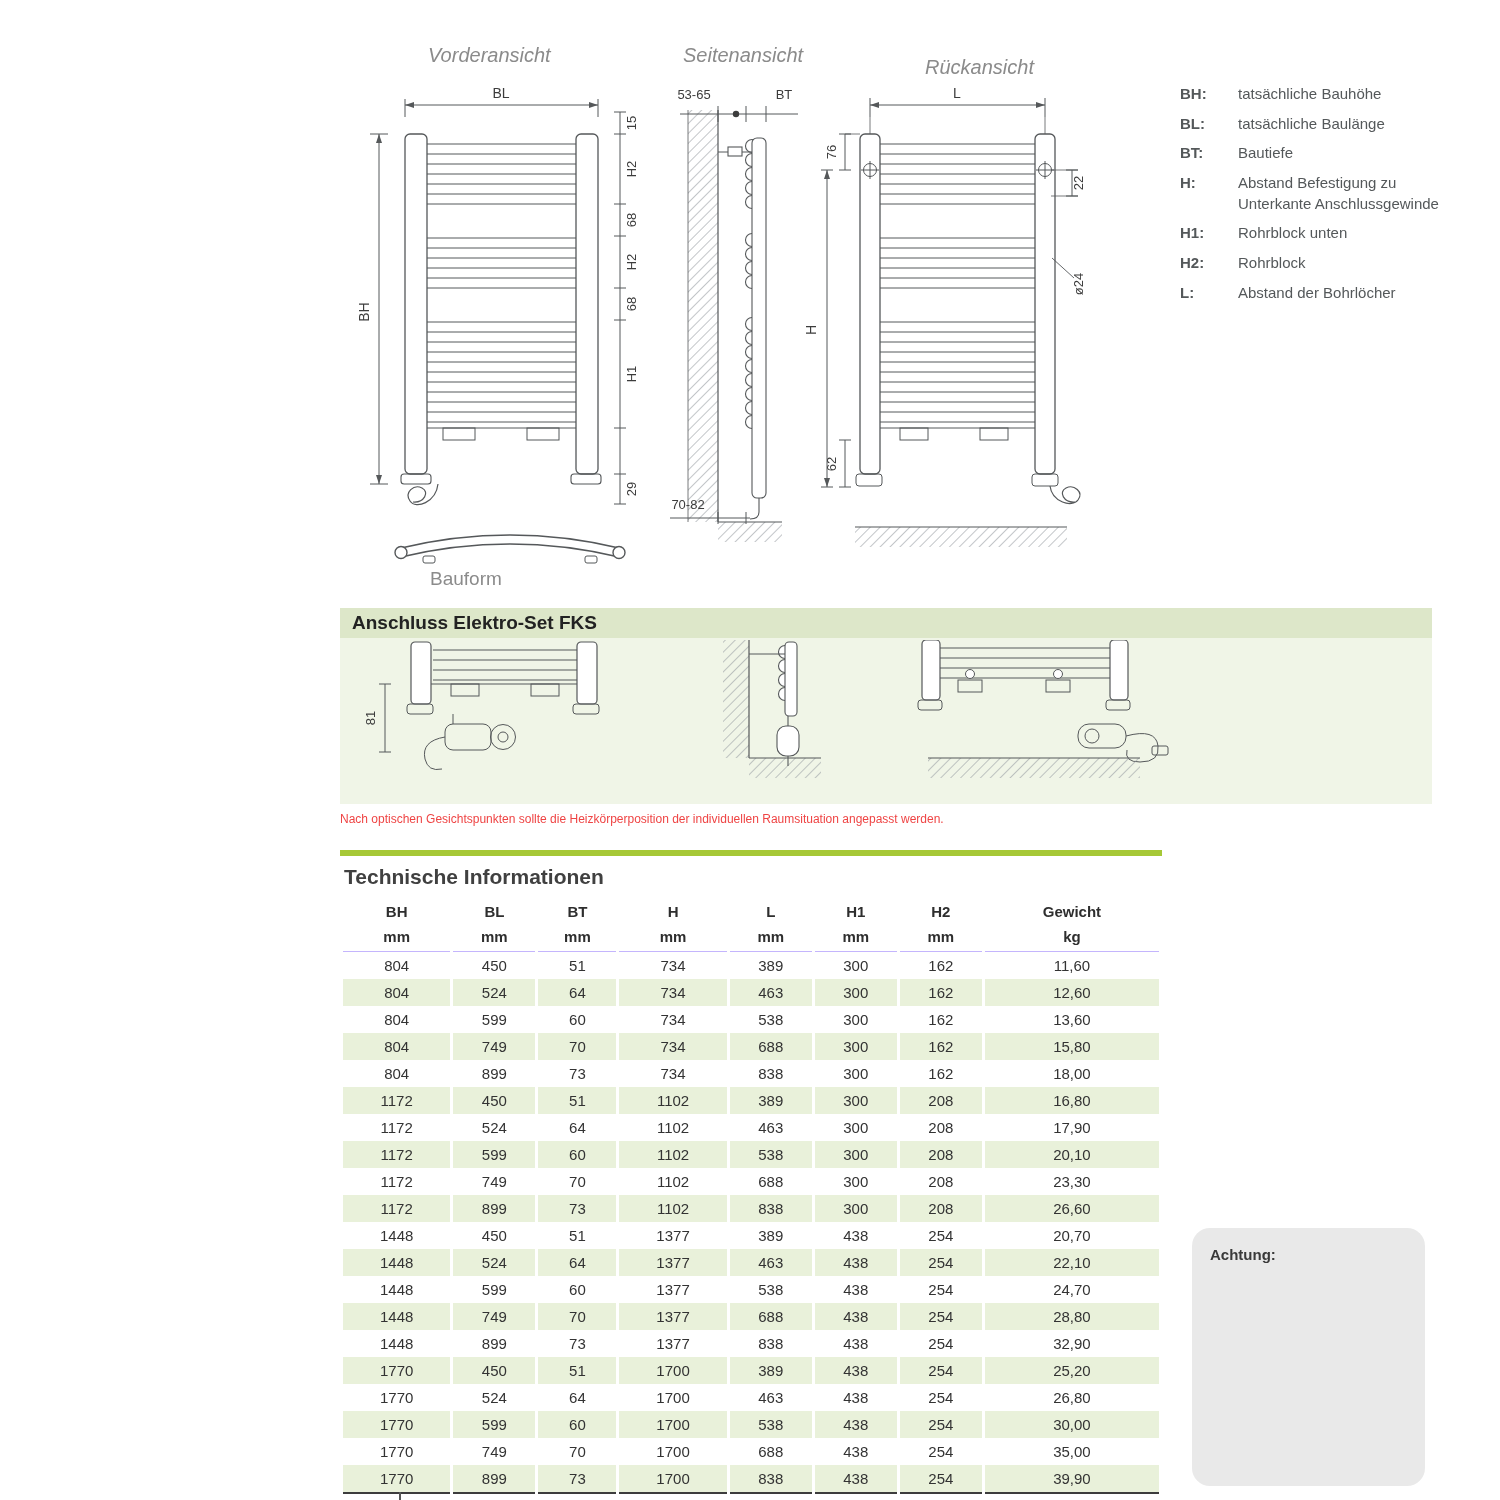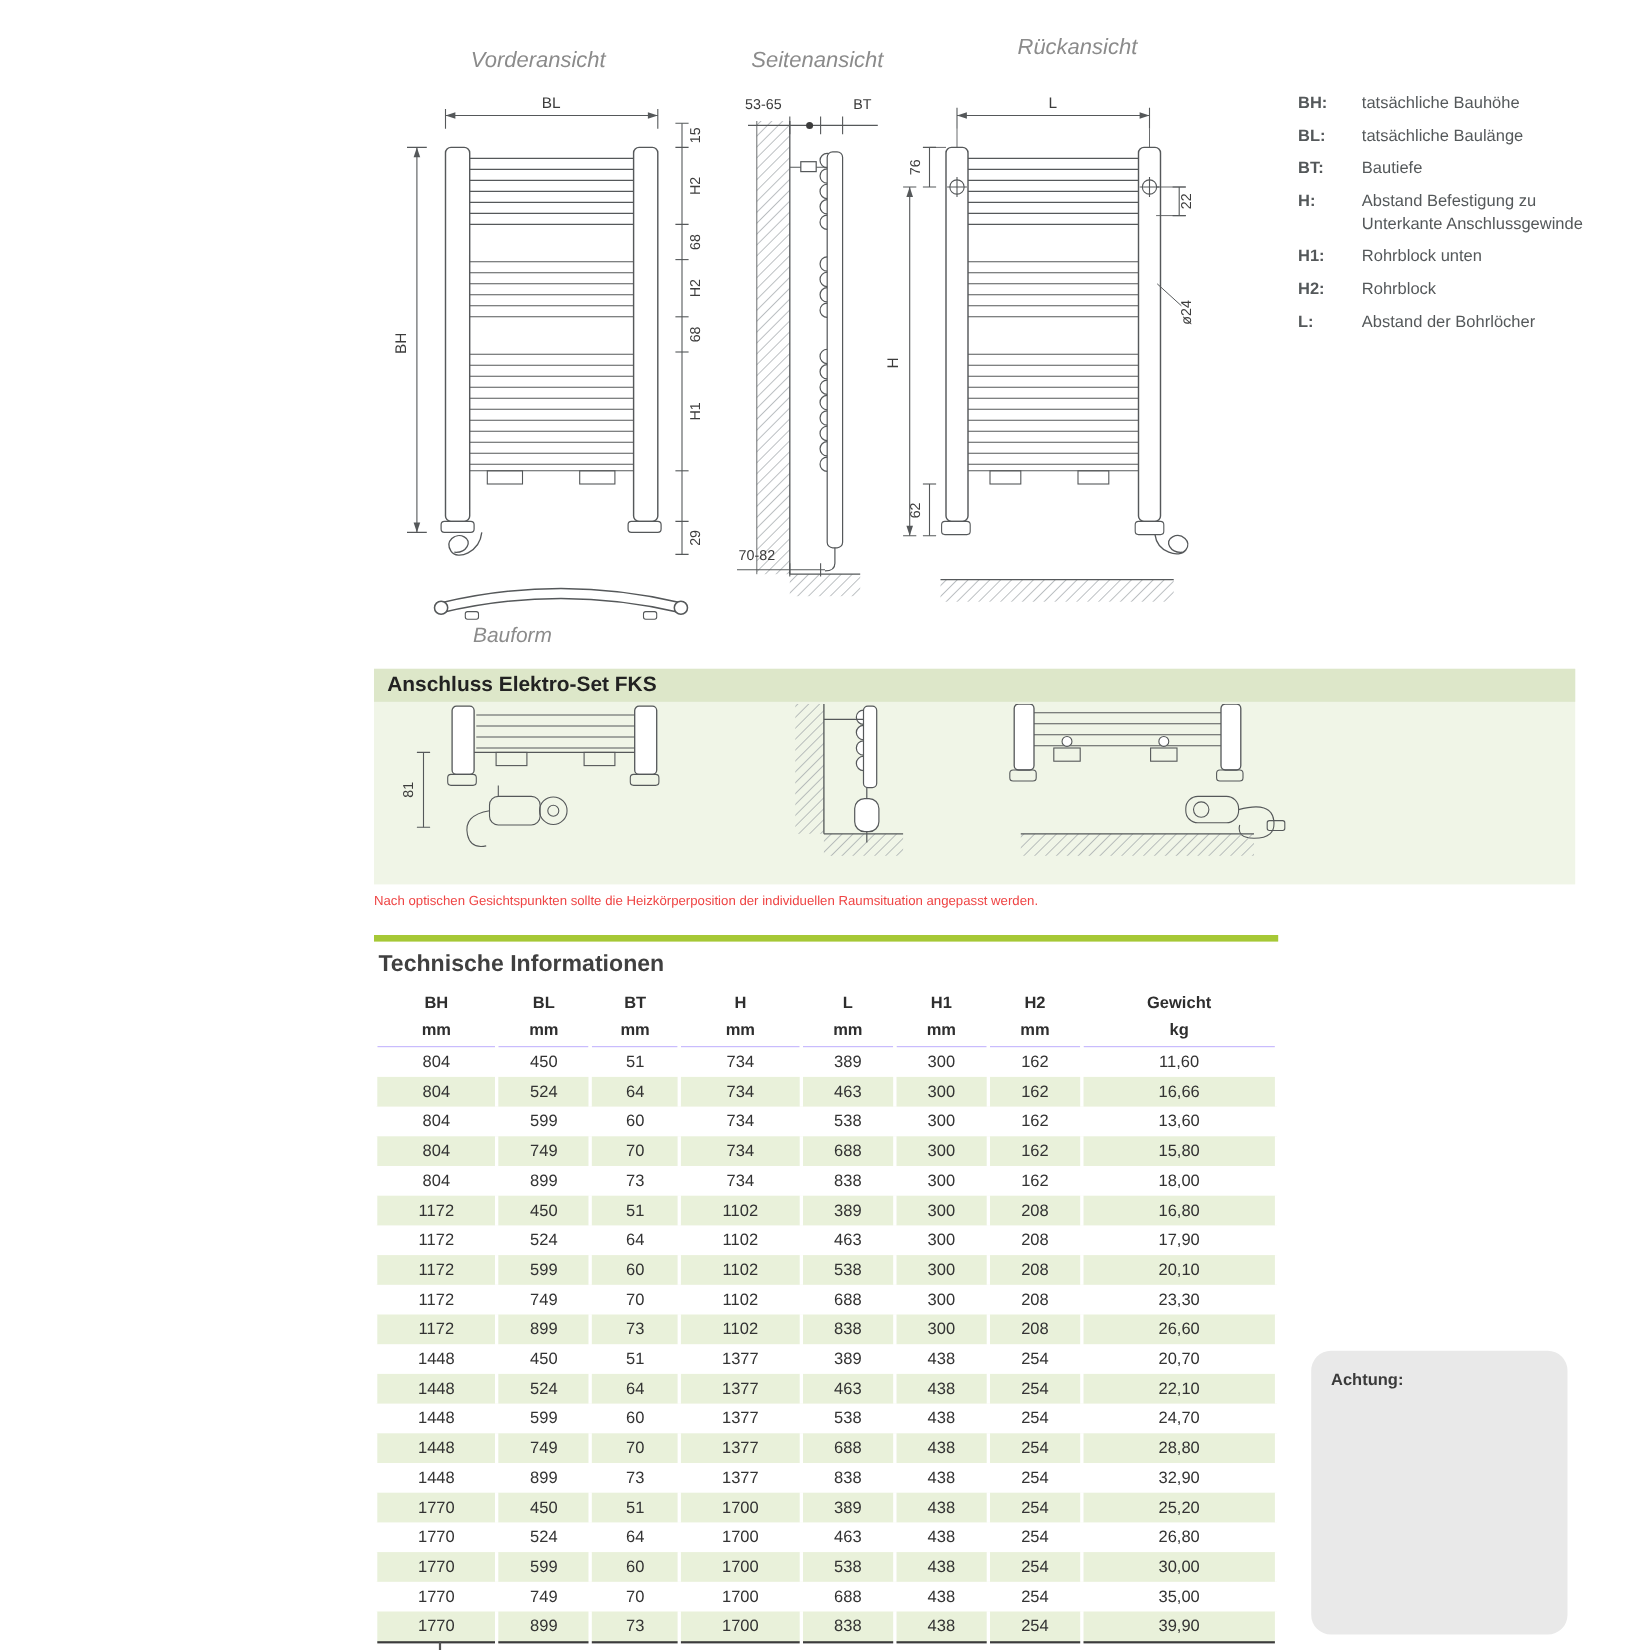--- a/index.html
+++ b/index.html
@@ -7,21 +7,21 @@
   .page { position:relative; width:1500px; height:1500px; background:#fff; overflow:hidden; }
   .abs { position:absolute; }
   .view-title { position:absolute; font-size:20px; color:#8b8b8b;font-style:italic; }
   svg text { fill:#3c3c3c; stroke:none; font-family:"Liberation Sans", sans-serif; }
 
   .legend { position:absolute; left:1180px; top:84px; width:262px; font-size:15px; color:#54585a; }
   .legend-row { display:flex; margin-bottom:9px; line-height:1.38; }
   .lk { width:58px; flex:none;font-weight:bold; }
   .lv { flex:1; }
 
-  .bauform-label { position:absolute; left:430px; top:568px; font-size:19px; color:#8b8b8b;font-style:italic; }
+  .bauform-label { position:absolute; left:430px; top:568px; font-size:19px; color:#8b8b8b; }
 
   .elektro { position:absolute; left:340px; top:608px; width:1092px; height:196px; background:var(--band,#f0f5e7); }
   .elektro-header { height:30px; background:var(--band-header,#dde7c9); display:flex; align-items:center; padding-left:12px; font-size:19px; font-weight:bold; color:#222; }
 
   .note { position:absolute; left:340px; top:812px; width:920px; font-size:12px; color:#ef4444; }
 
   .tech { position:absolute; left:340px; top:850px; width:822px; }
   .accent-line { height:6px; background:var(--accent,#a6c836); }
   .tech-title { font-size:21px; font-weight:bold; color:#404040; margin:9px 0 10px 4px; }
   .spec { width:100%; border-collapse:collapse; font-size:15px; border-bottom:2px solid #3c3c3c; }
@@ -35,21 +35,21 @@
 
   .cutmark { position:absolute; left:399px; top:1492px; width:2px; height:8px; background:#555; }
 </style>
 </head>
 <body>
 
 <div class="page">
 
   <div class="view-title" style="left:428px;top:44px">Vorderansicht</div>
   <div class="view-title" style="left:683px;top:44px">Seitenansicht</div>
-  <div class="view-title" style="left:925px;top:32px">Rückansicht</div>
+  <div class="view-title" style="left:925px;top:56px">Rückansicht</div>
 
   <svg class="abs" style="left:340px;top:72px" width="320" height="500" viewBox="0 0 320 500">
     <g stroke="#55585a" stroke-width="1" fill="none">
       <line x1="65" y1="27" x2="65" y2="45"></line>
         <line x1="258" y1="27" x2="258" y2="45"></line>
       <line x1="65" y1="33" x2="258" y2="33"></line>
       <polygon points="65,33 74,30 74,36" fill="#55585a" stroke="none"></polygon>
       <polygon points="258,33 249,30 249,36" fill="#55585a" stroke="none"></polygon>
     </g>
     <text x="161" y="26" text-anchor="middle" font-size="14">BL</text>
@@ -389,21 +389,21 @@
             <td>11,60</td>
           </tr>
           <tr class="alt">
             <td>804</td>
             <td>524</td>
             <td>64</td>
             <td>734</td>
             <td>463</td>
             <td>300</td>
             <td>162</td>
-            <td>16,66</td>
+            <td>12,60</td>
           </tr>
           <tr>
             <td>804</td>
             <td>599</td>
             <td>60</td>
             <td>734</td>
             <td>538</td>
             <td>300</td>
             <td>162</td>
             <td>13,60</td>

